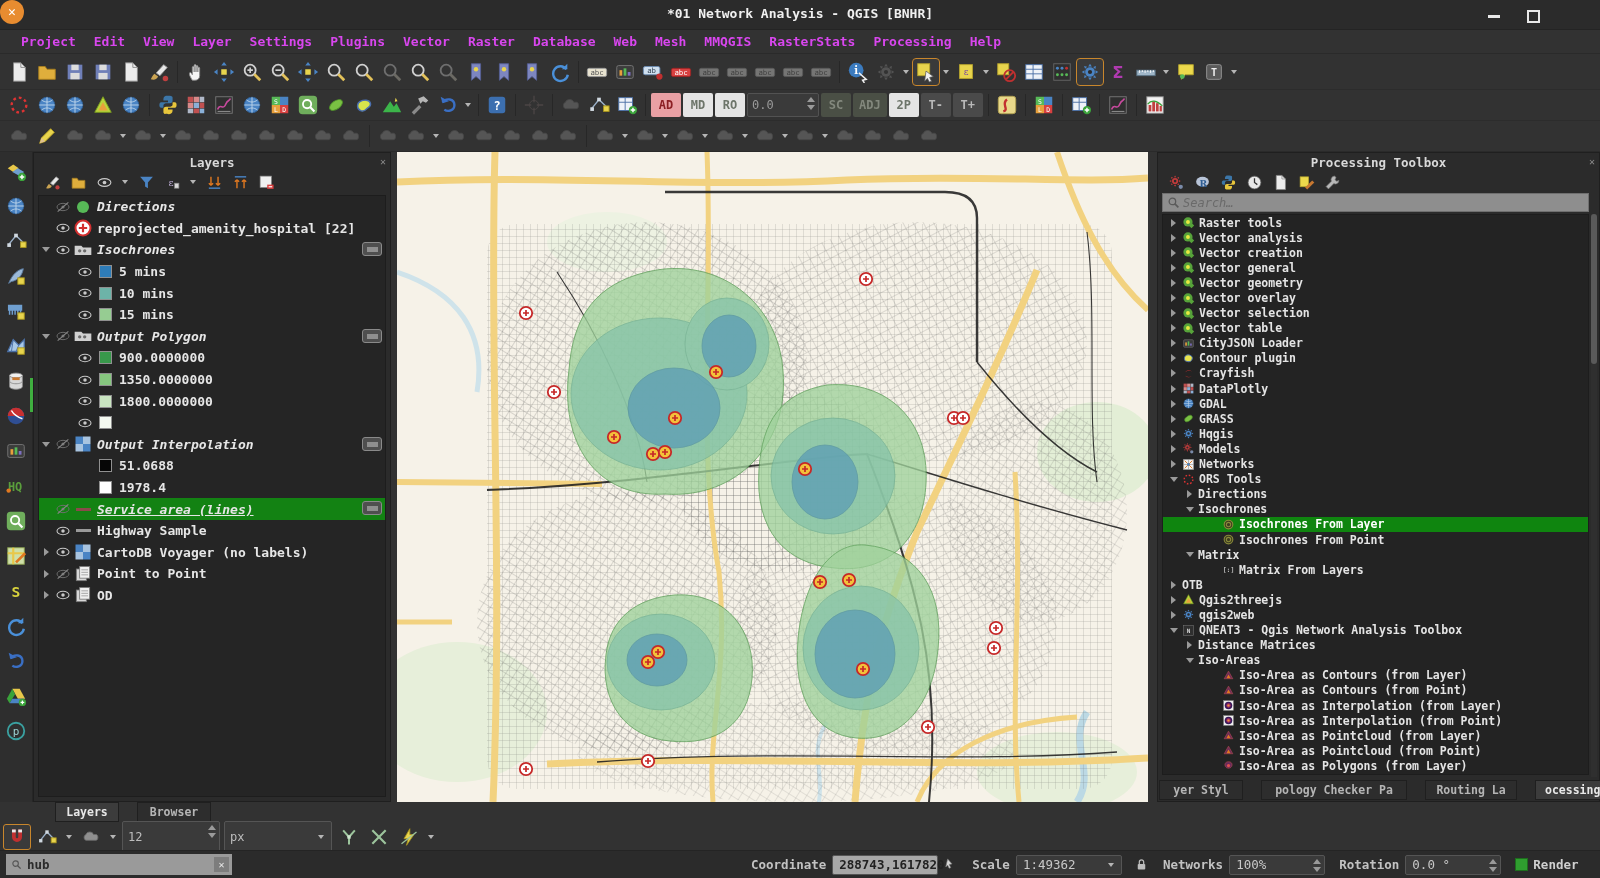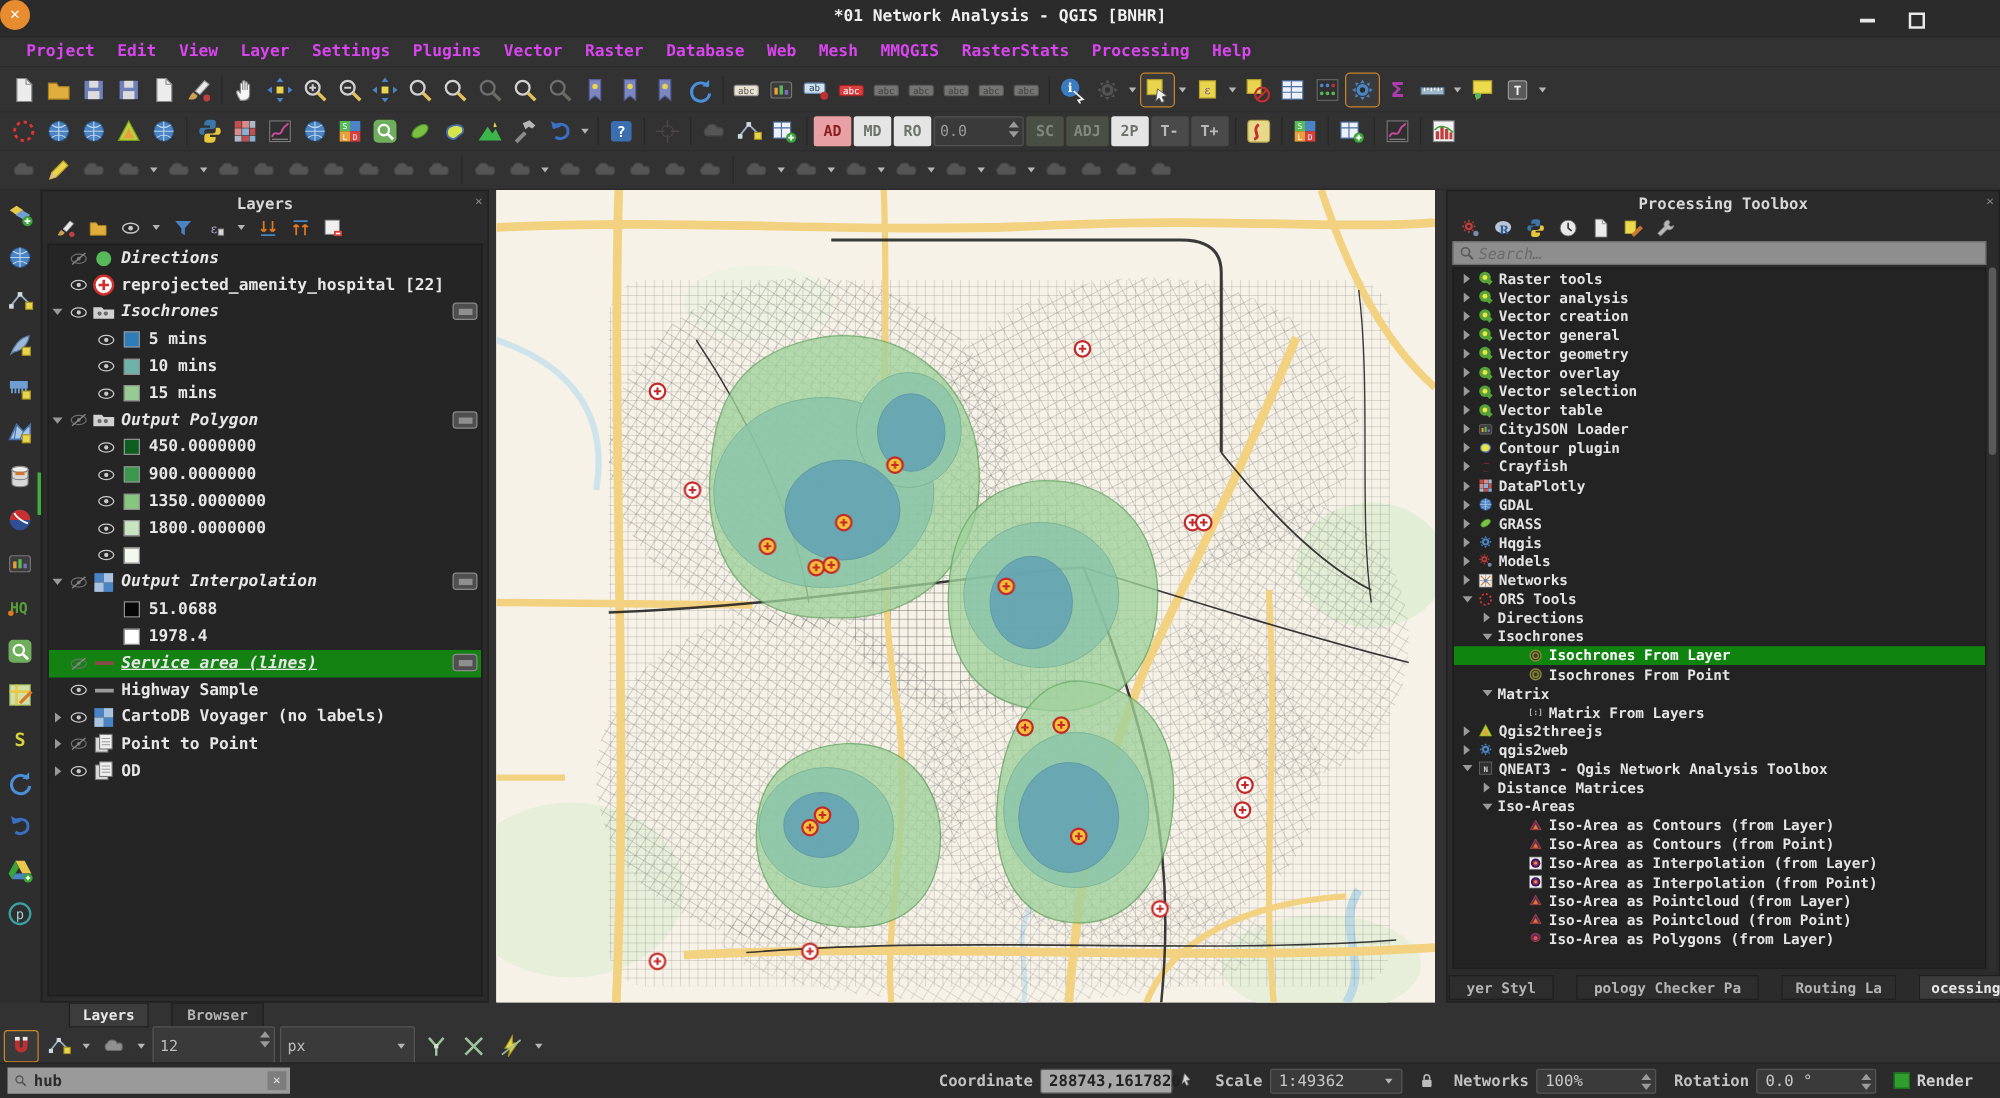--- a/index.html
+++ b/index.html
@@ -1327,33 +1327,20 @@
             <use href="#i-eyeoff"></use>
           </svg>
         </span>
         <span class="licon">
           <svg>
             <use href="#i-grpfold"></use>
           </svg>
         </span>
         <span class="llabel">Output Polygon</span>
         <span class="chip"></span>
-      </div>
-      <div class="lrow">
-        <span class="ind2"></span>
-        <span class="exp"></span>
-        <span class="eyespan">
-          <svg>
-            <use href="#i-eyeon"></use>
-          </svg>
-        </span>
-        <span class="licon">
-          <span class="sw" style="background: rgb(14, 94, 32);"></span>
-        </span>
-        <span class="llabel" style="font-weight: 700;">450.0000000</span>
       </div>
       <div class="lrow">
         <span class="ind2"></span>
         <span class="exp"></span>
         <span class="eyespan">
           <svg>
             <use href="#i-eyeon"></use>
           </svg>
         </span>
         <span class="licon">
@@ -1977,20 +1964,26 @@
           <svg>
             <use href="#i-matrixic"></use>
           </svg>
         </span>
         <span class="plabel">Matrix From Layers</span>
       </div>
       <div class="prow" style="padding-left: 4px;">
         <span class="exp">
           <span class="exp-c"></span>
         </span>
+        <span class="plabel">OTB</span>
+      </div>
+      <div class="prow" style="padding-left: 4px;">
+        <span class="exp">
+          <span class="exp-c"></span>
+        </span>
         <span class="picon">
           <svg>
             <use href="#i-tri"></use>
           </svg>
         </span>
         <span class="plabel">Qgis2threejs</span>
       </div>
       <div class="prow" style="padding-left: 4px;">
         <span class="exp">
           <span class="exp-c"></span>

